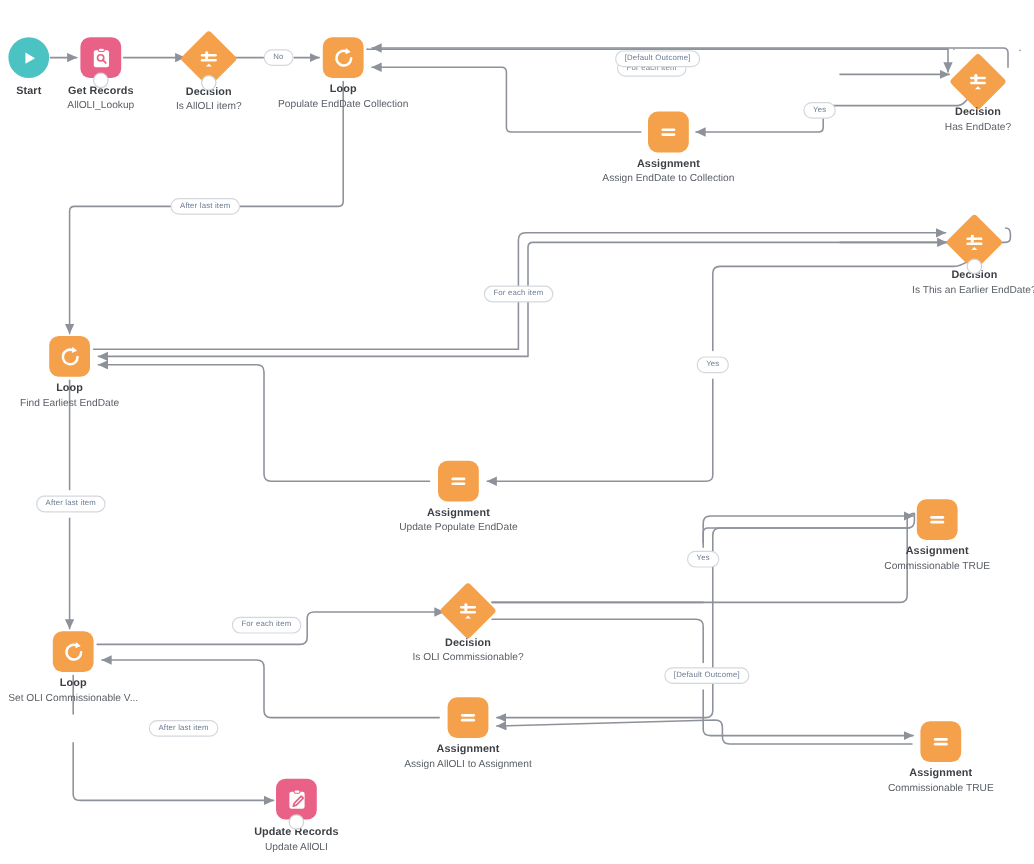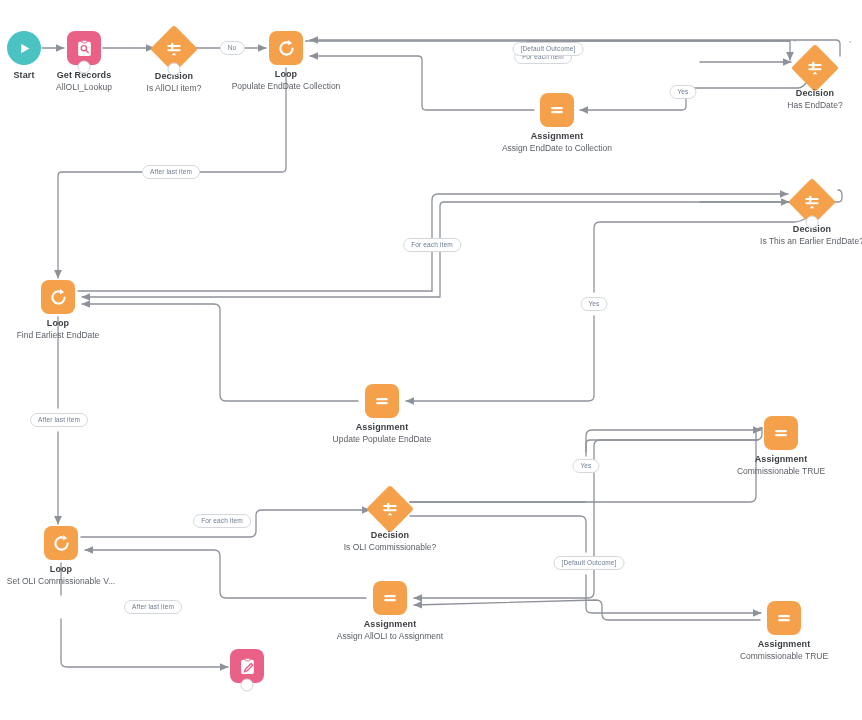--- a/index.html
+++ b/index.html
@@ -409,20 +409,24 @@
 
   <div class="node" style="left:247px;top:666px;">
     <div class="node-shape shape-square bg-pink">
       <svg width="19" height="19" viewBox="0 0 24 24">
         <rect x="4" y="3.5" width="16" height="18" rx="2.2" fill="#ffffff"></rect>
         <rect x="9" y="1.6" width="6" height="3.4" rx="1.2" fill="#ffffff" stroke="#EA6188" stroke-width="1.1"></rect>
         <path d="M16.5,8.2 L9.2,15.5 L8.0,18.8 L11.3,17.6 L18.6,10.3 Z" fill="none" stroke="#EA6188" stroke-width="1.7" stroke-linejoin="round"></path>
       </svg>
     </div>
     <div class="stub" style="left:0px;top:19px;"></div>
+  </div>
+  <div class="label" style="left:247px;top:688px;">
+    <span class="title">Update Records</span>
+    <span class="sub">Update AllOLI</span>
   </div>
 
   <div class="pill" style="left:232px;top:48px;">No</div>
   <div class="pill" style="left:543px;top:57px;">For each item</div>
   <div class="pill" style="left:548px;top:49px;">[Default Outcome]</div>
   <div class="pill" style="left:683px;top:92px;">Yes</div>
   <div class="pill" style="left:171px;top:172px;">After last item</div>
   <div class="pill" style="left:432px;top:245px;">For each item</div>
   <div class="pill" style="left:594px;top:304px;">Yes</div>
   <div class="pill" style="left:59px;top:420px;">After last item</div>

